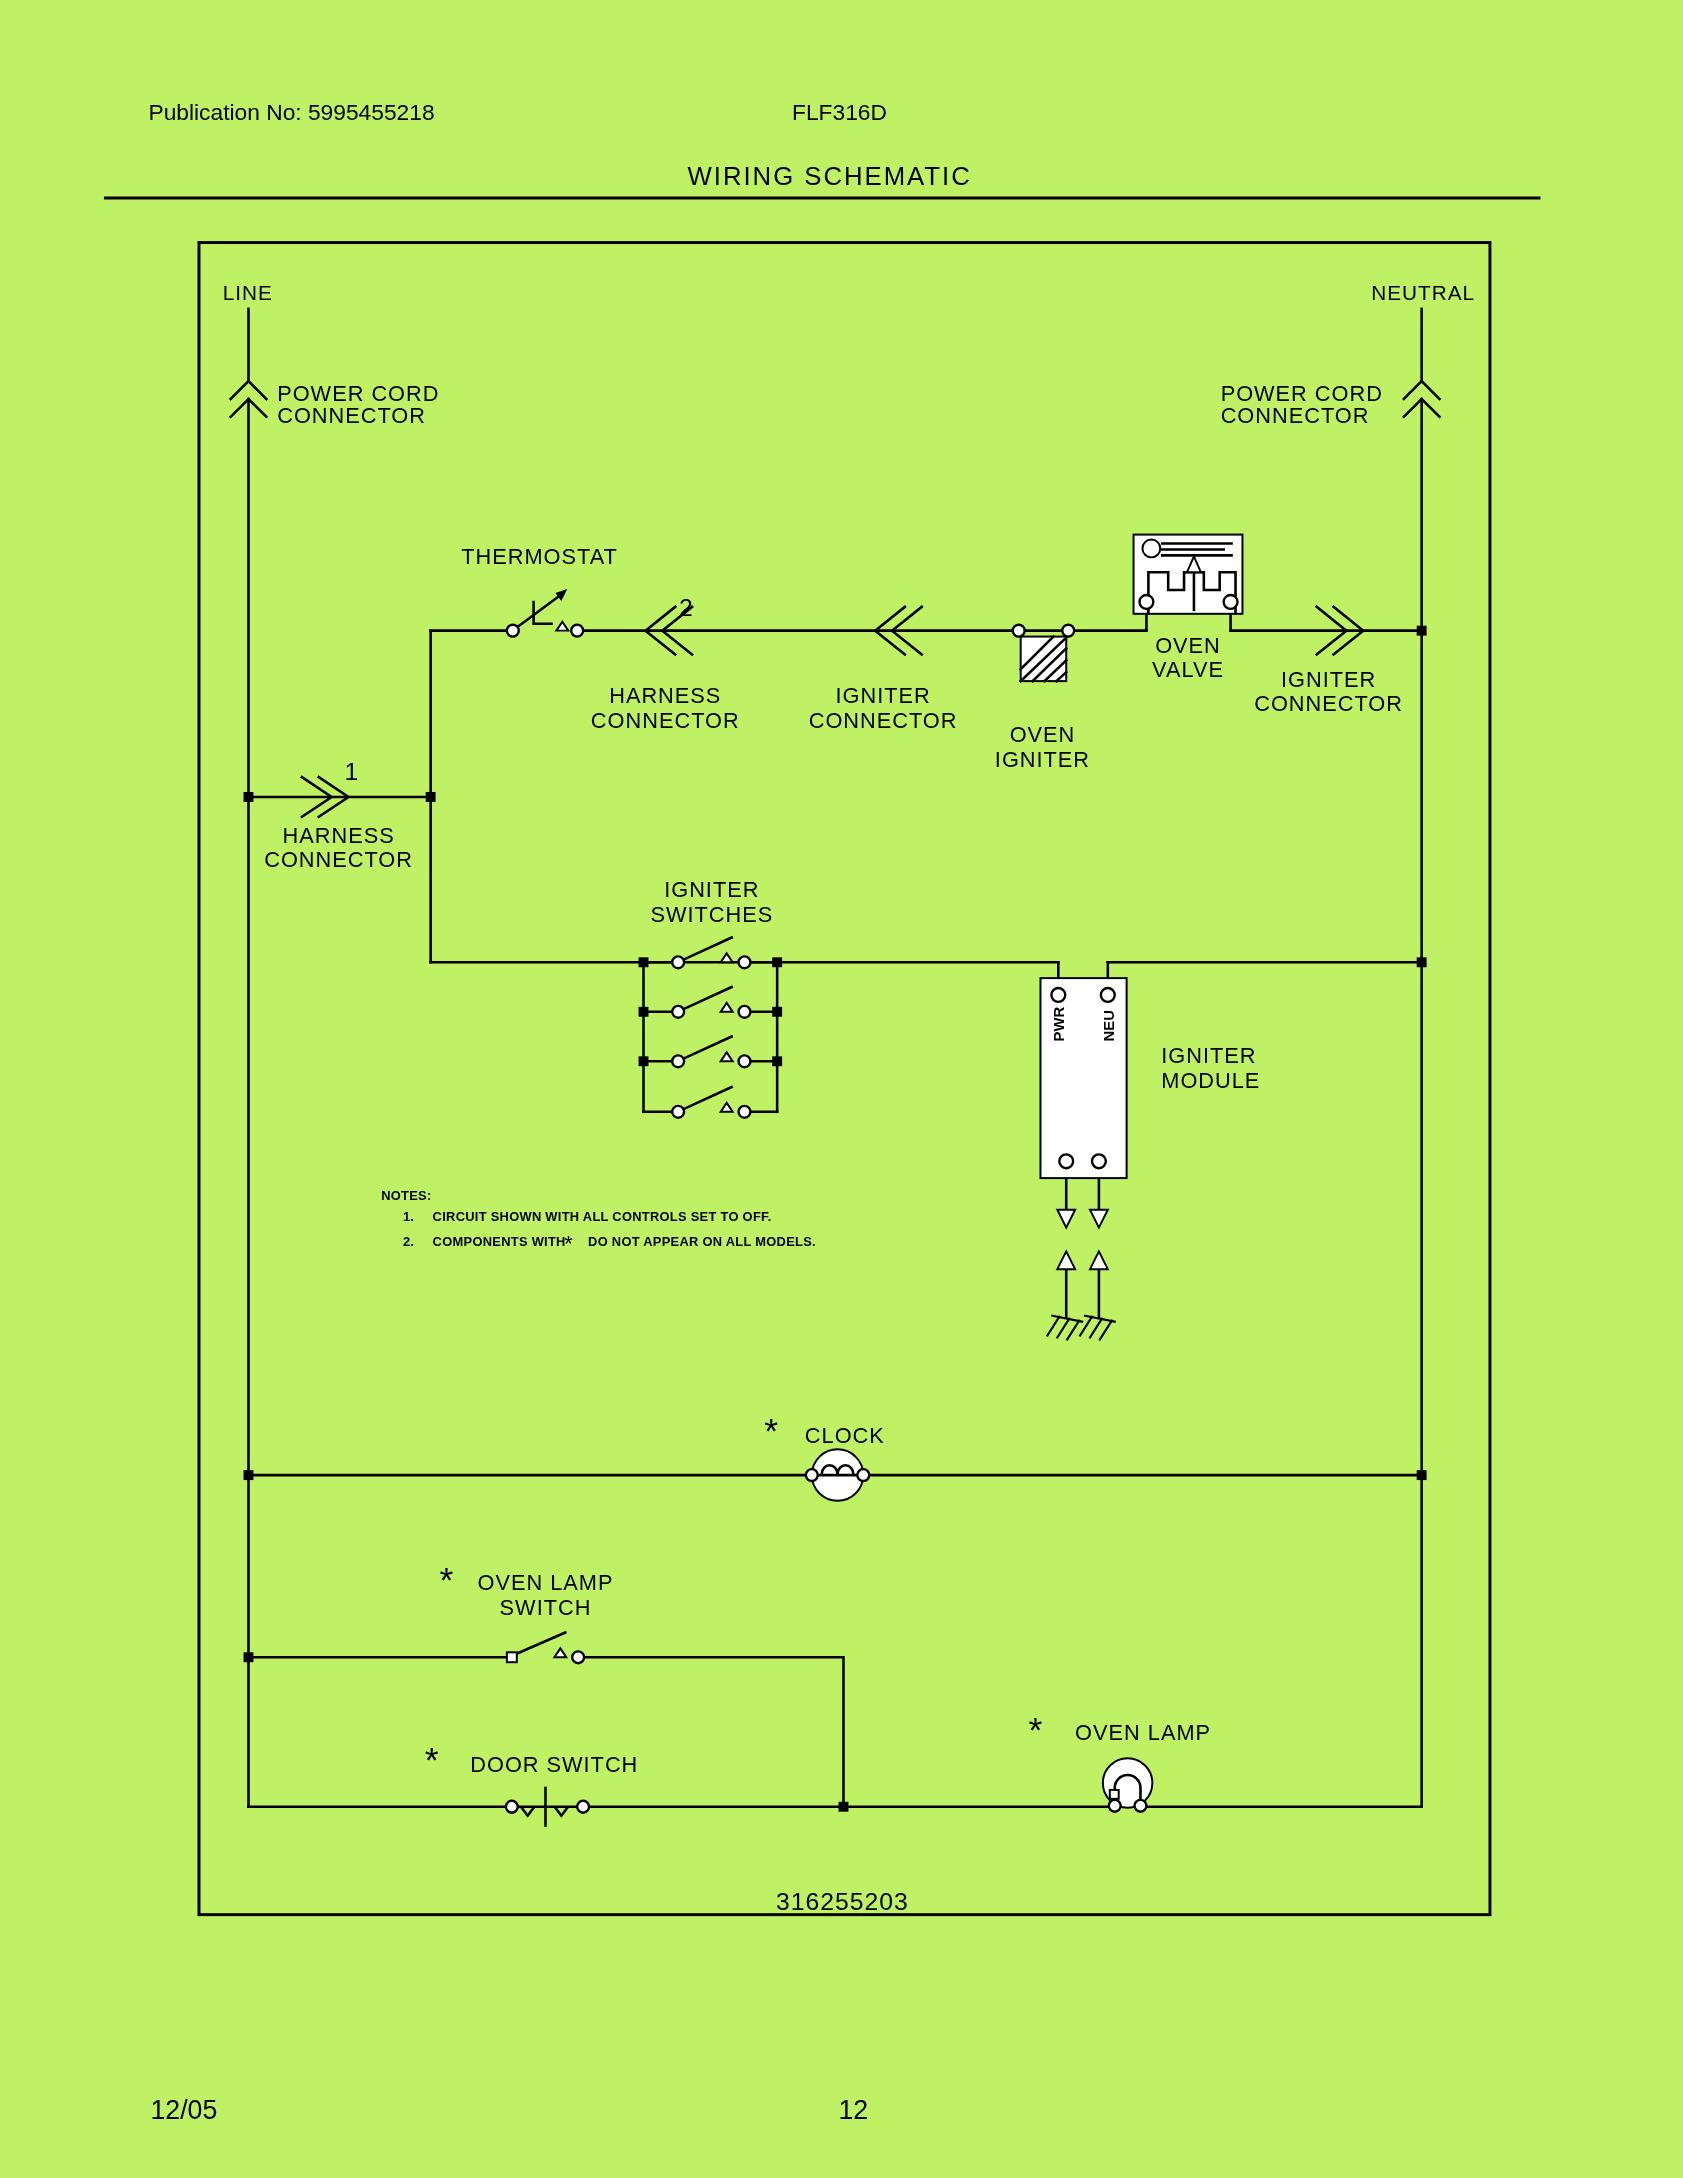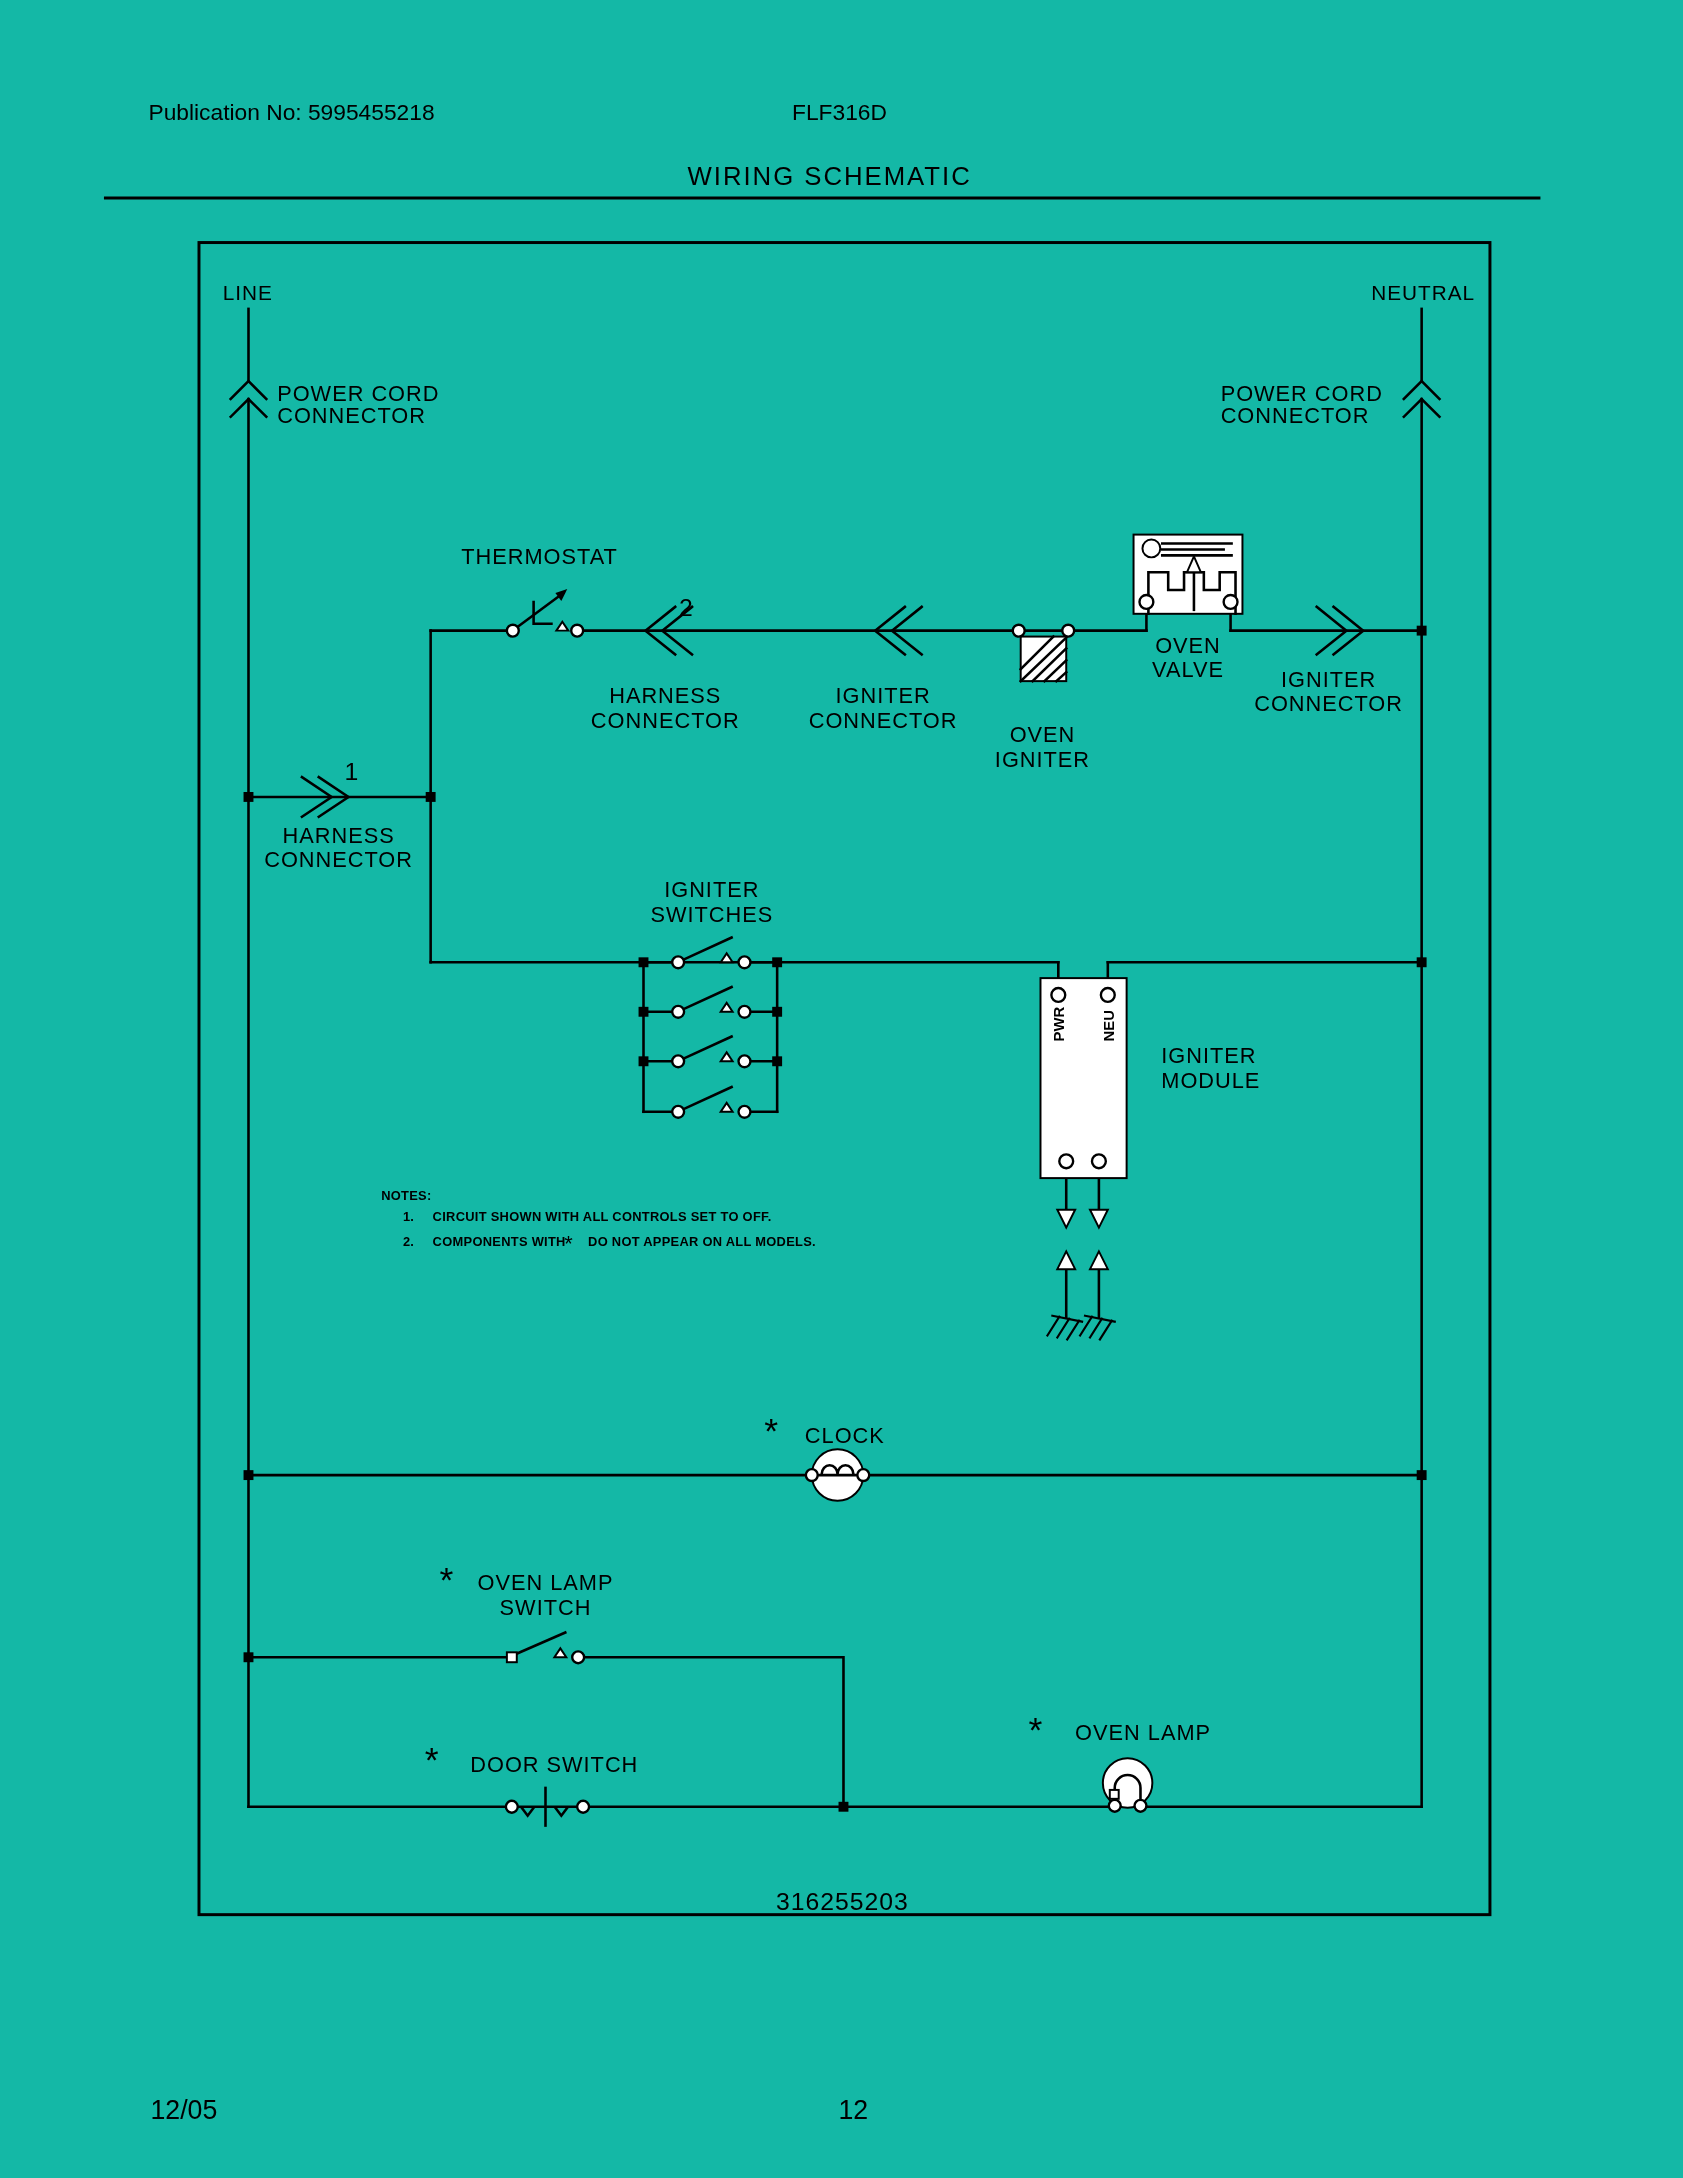--- a/index.html
+++ b/index.html
@@ -1,16 +1,16 @@
 <!DOCTYPE html>
 <html><head>
 <meta charset="utf-8">
 <style>
   html,body{margin:0;padding:0;background:#fff;}
-  .sheet{position:relative;width:1683px;height:2178px;background:#14b8a6;font-family:"Liberation Sans",sans-serif;overflow:hidden;}
+  .sheet{position:relative;width:1683px;height:2178px;background:#bef264;font-family:"Liberation Sans",sans-serif;overflow:hidden;}
   .sheet svg{position:absolute;left:0;top:0;}
   .w{fill:none;stroke:#000;stroke-width:2.6;stroke-linecap:square;}
   .w3{fill:none;stroke:#000;stroke-width:3;}
   .sym{fill:#fff;stroke:#000;stroke-width:2.4;}
   .open{fill:#fff;stroke:#000;stroke-width:2;}
   .dot{fill:#000;stroke:none;}
   .ink{fill:#000;stroke:none;}
   text{fill:#000;font-family:"Liberation Sans",sans-serif;}
   .t-head{font-size:23px;}
   .t-title{font-size:26px;letter-spacing:2px;}

